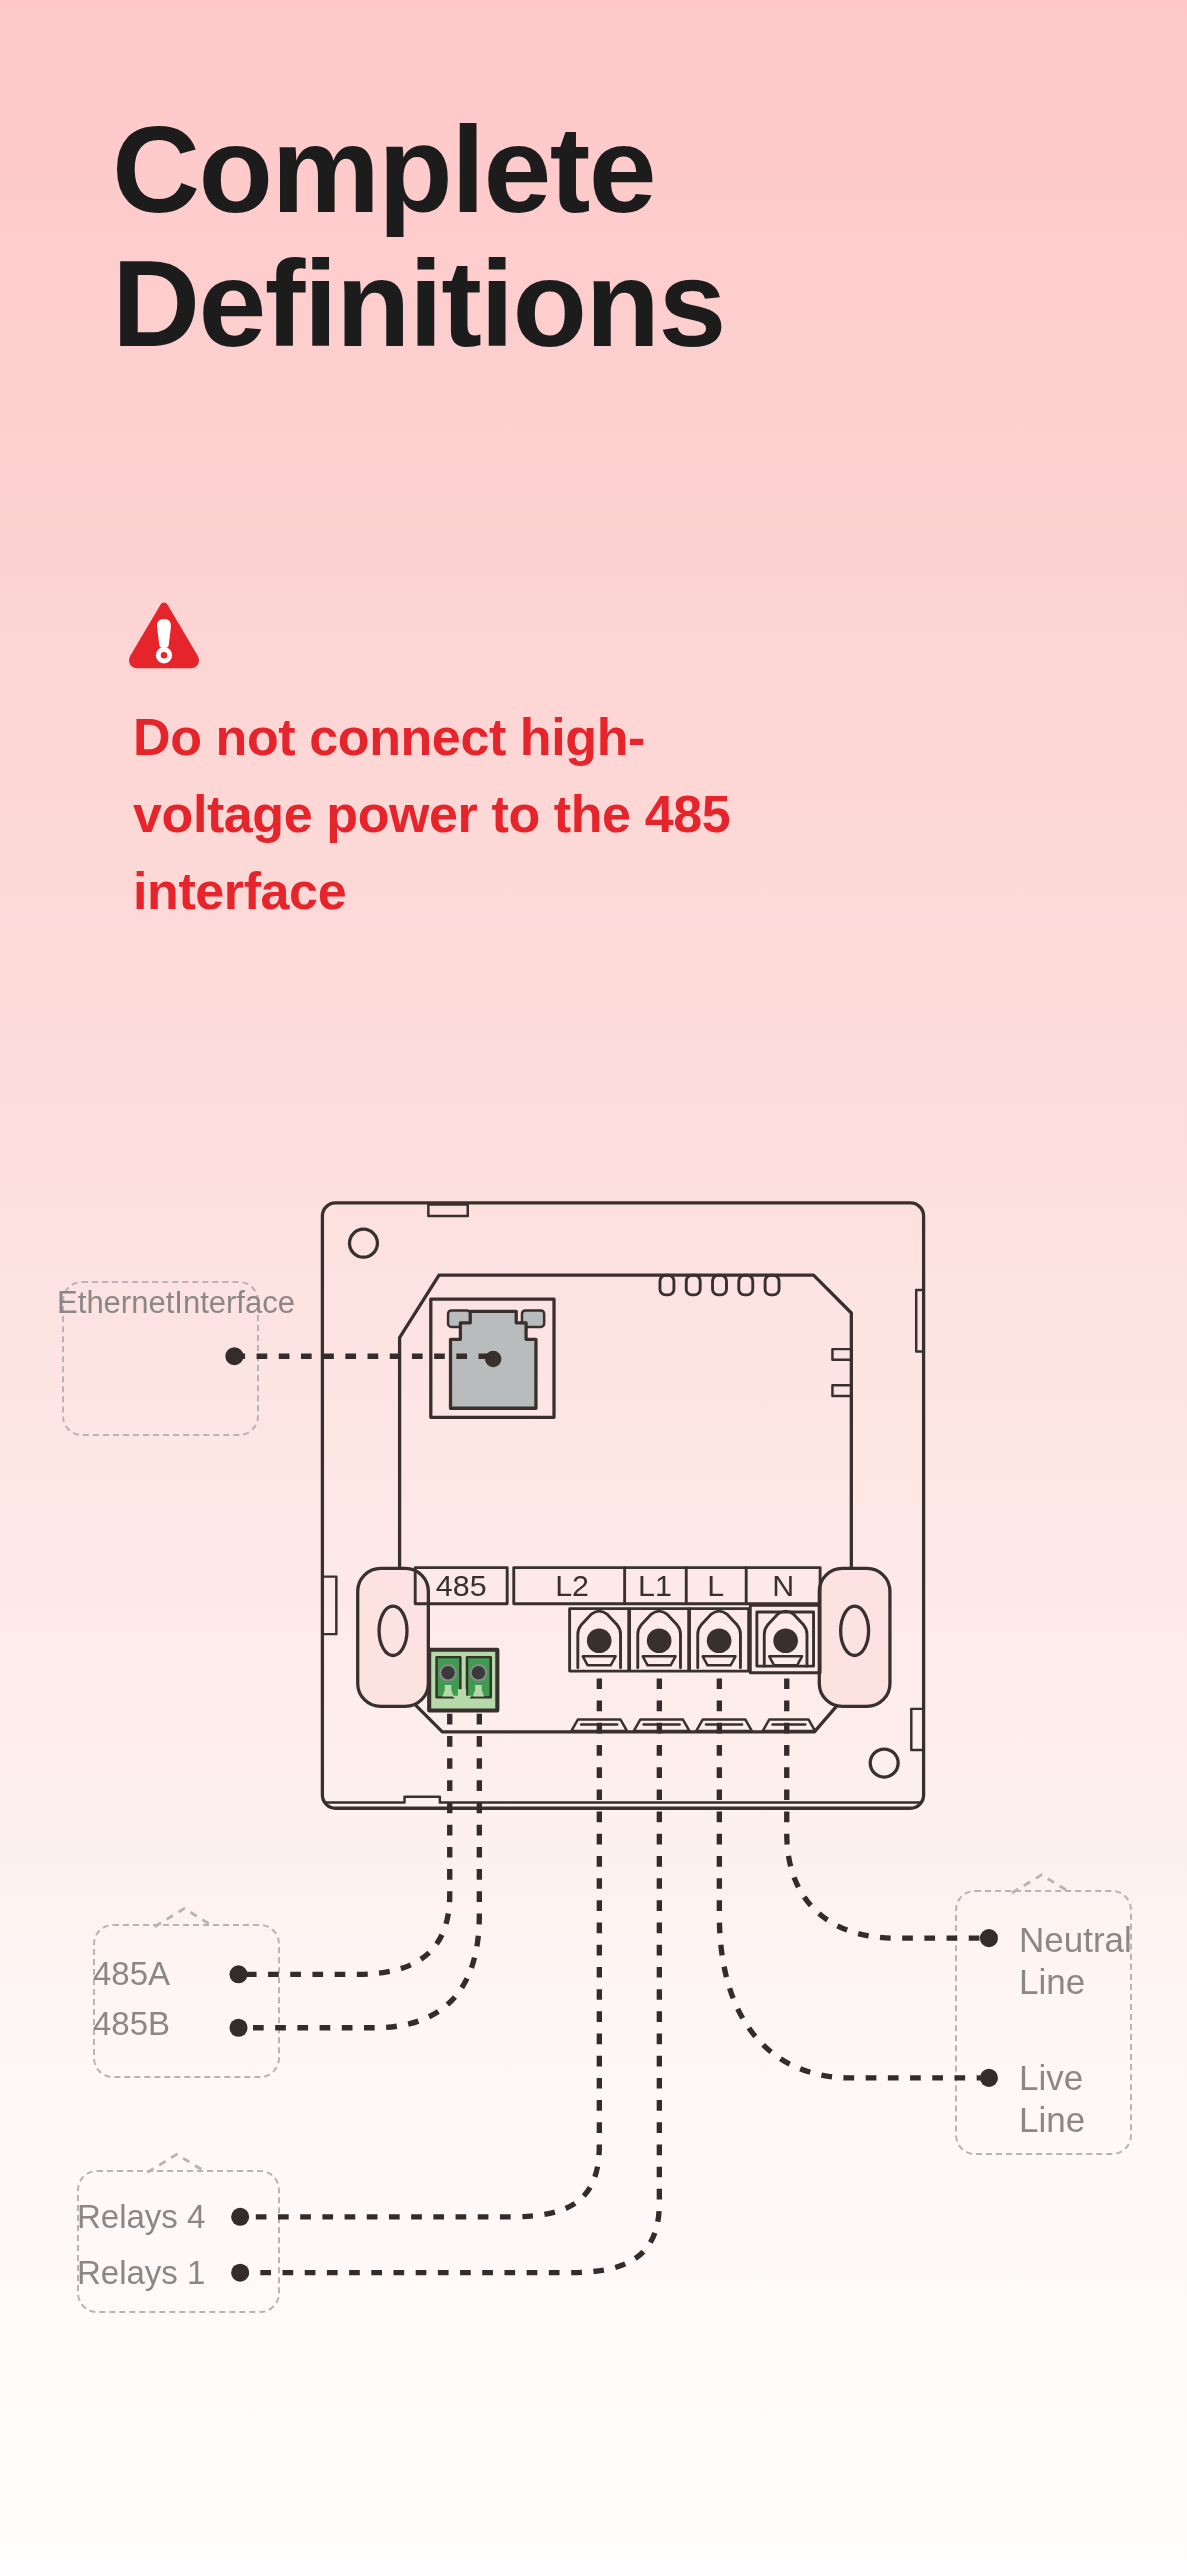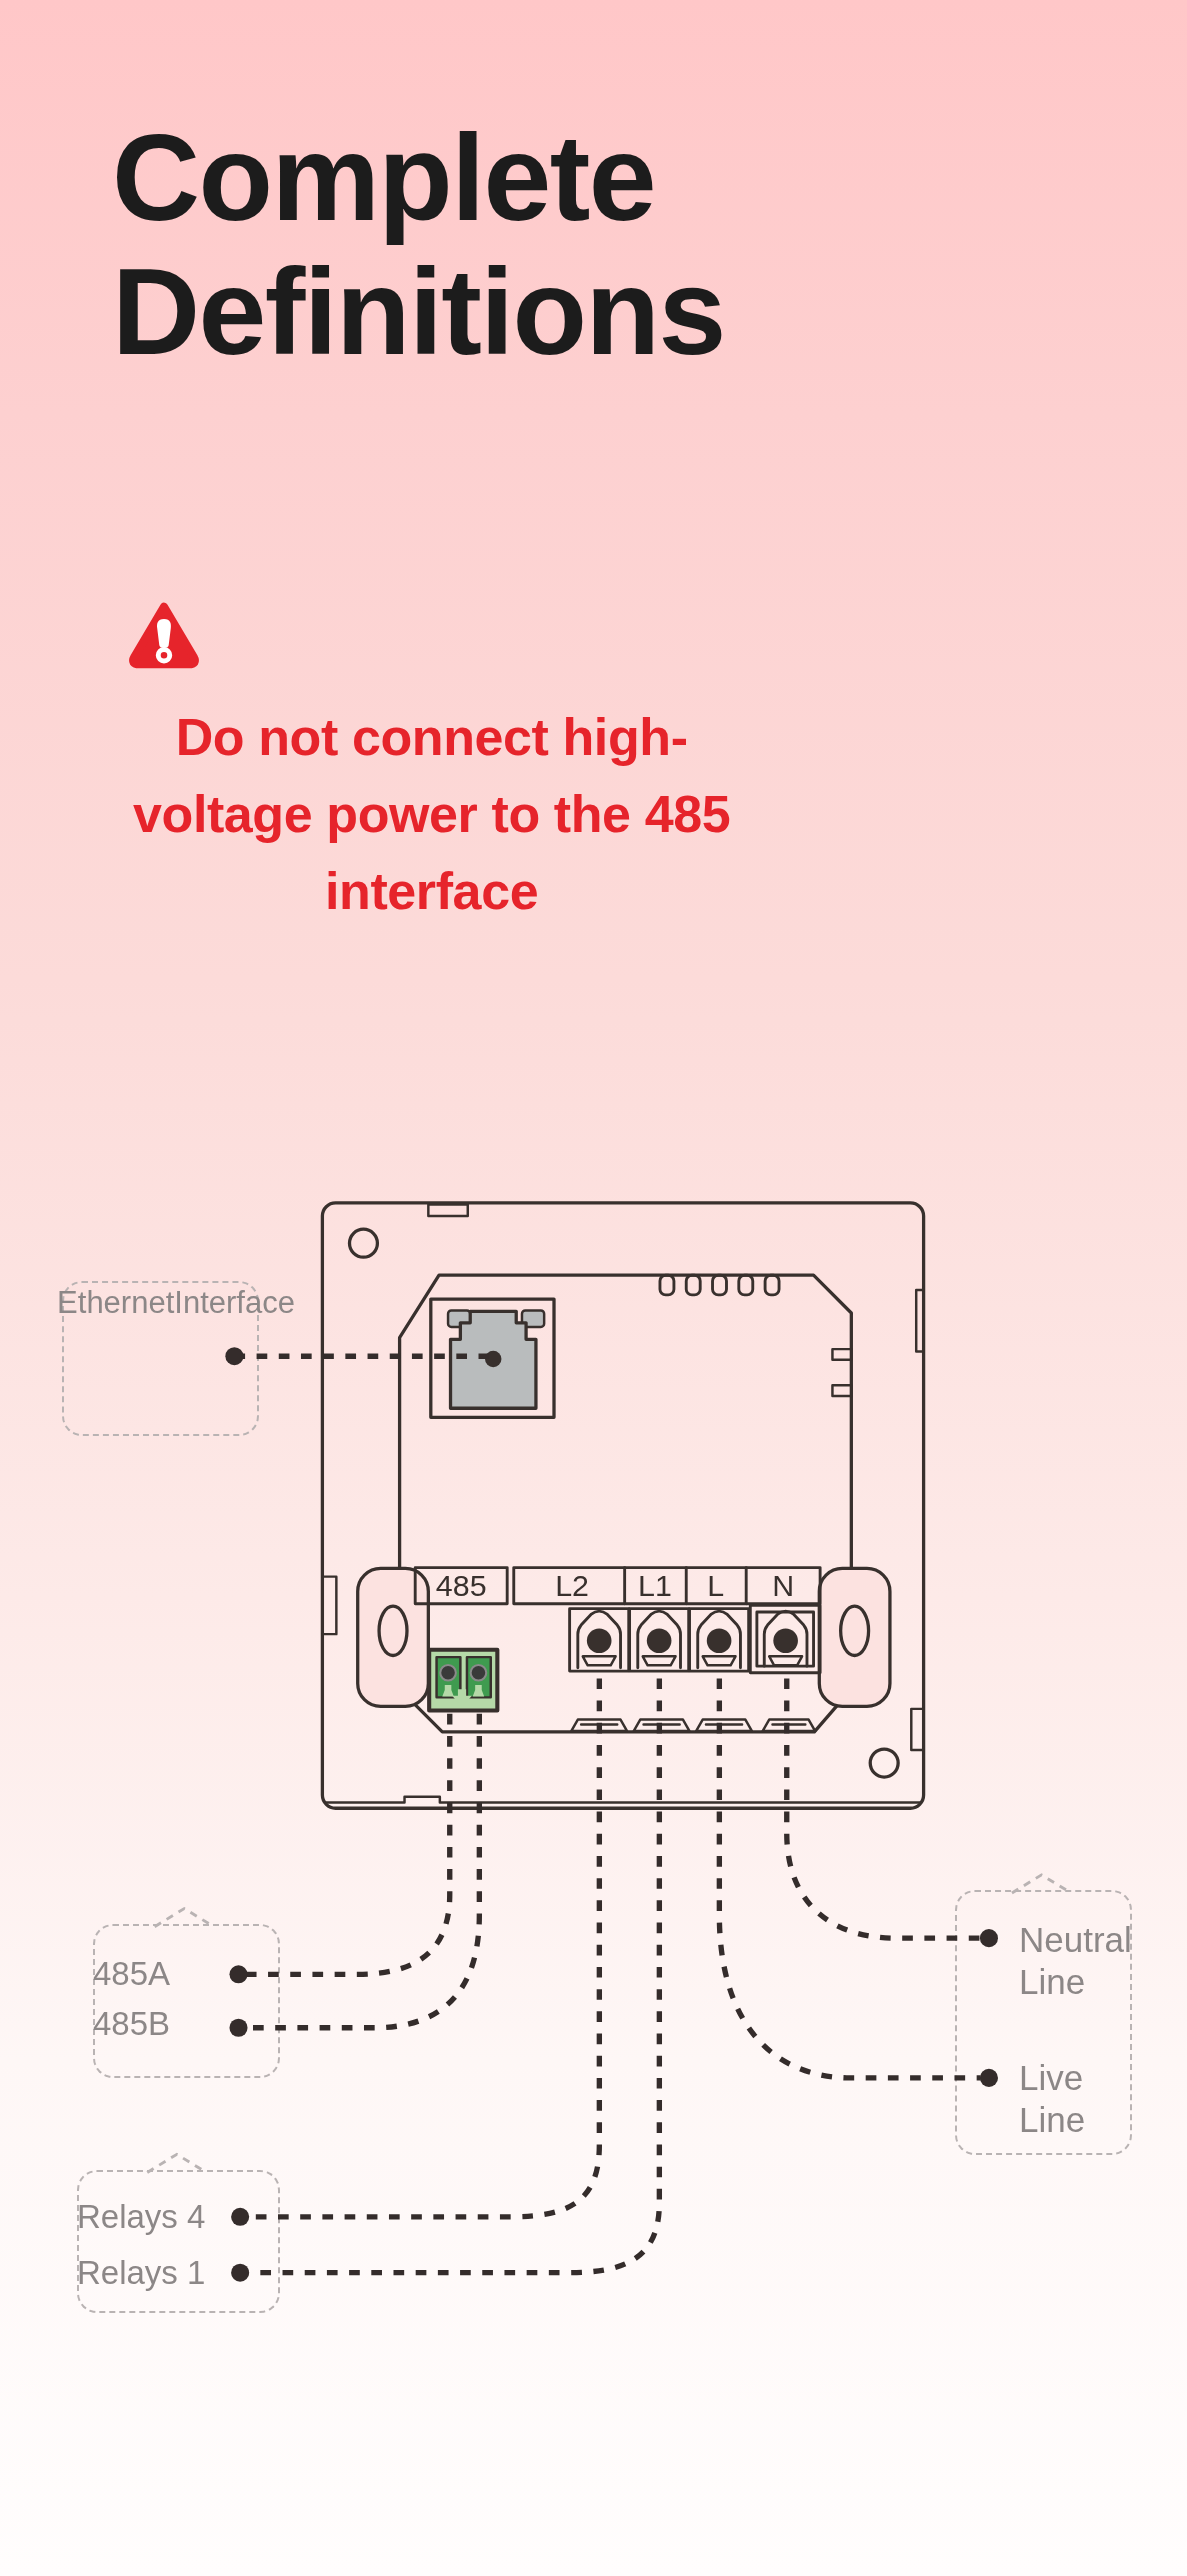--- a/index.html
+++ b/index.html
@@ -4,32 +4,32 @@
 <style>
   html,body{margin:0;padding:0;}
   .canvas{
     position:relative;
     width:1188px;height:2576px;
     overflow:hidden;
     font-family:"Liberation Sans",sans-serif;
     background:linear-gradient(180deg,#ffc7c8 0%,#fdd0d0 16%,#fcdbd9 38%,#fdeae8 62%,#fef7f6 80%,#fffdfd 100%);
   }
   .title{
-    position:absolute;left:112px;top:111px;
+    position:absolute;left:112px;top:103px;
     font-size:122px;line-height:134px;font-weight:bold;
     color:#1c1c1c;letter-spacing:-1.6px;
   }
   .title span{display:block;}
   .warn-icon{position:absolute;left:127px;top:601px;}
   .warn-text{
     position:absolute;left:133px;top:699px;
     font-size:52px;line-height:77px;font-weight:bold;
     color:#e6242b;letter-spacing:-0.4px;
   }
-  .warn-text span{display:block;text-align:center;}
+  .warn-text span{display:block;}
   .callout{
     position:absolute;
     border:2.9px dashed #b9b3b3;border-radius:20px;
     color:#8c8787;
   }
   .co-eth{left:62px;top:1281px;width:197px;height:155px;
     display:flex;flex-direction:row;justify-content:center;
     padding-left:31px;box-sizing:border-box;
     font-size:31px;line-height:39px;}
   .co-485{left:93px;top:1924px;width:183px;height:150px;}

